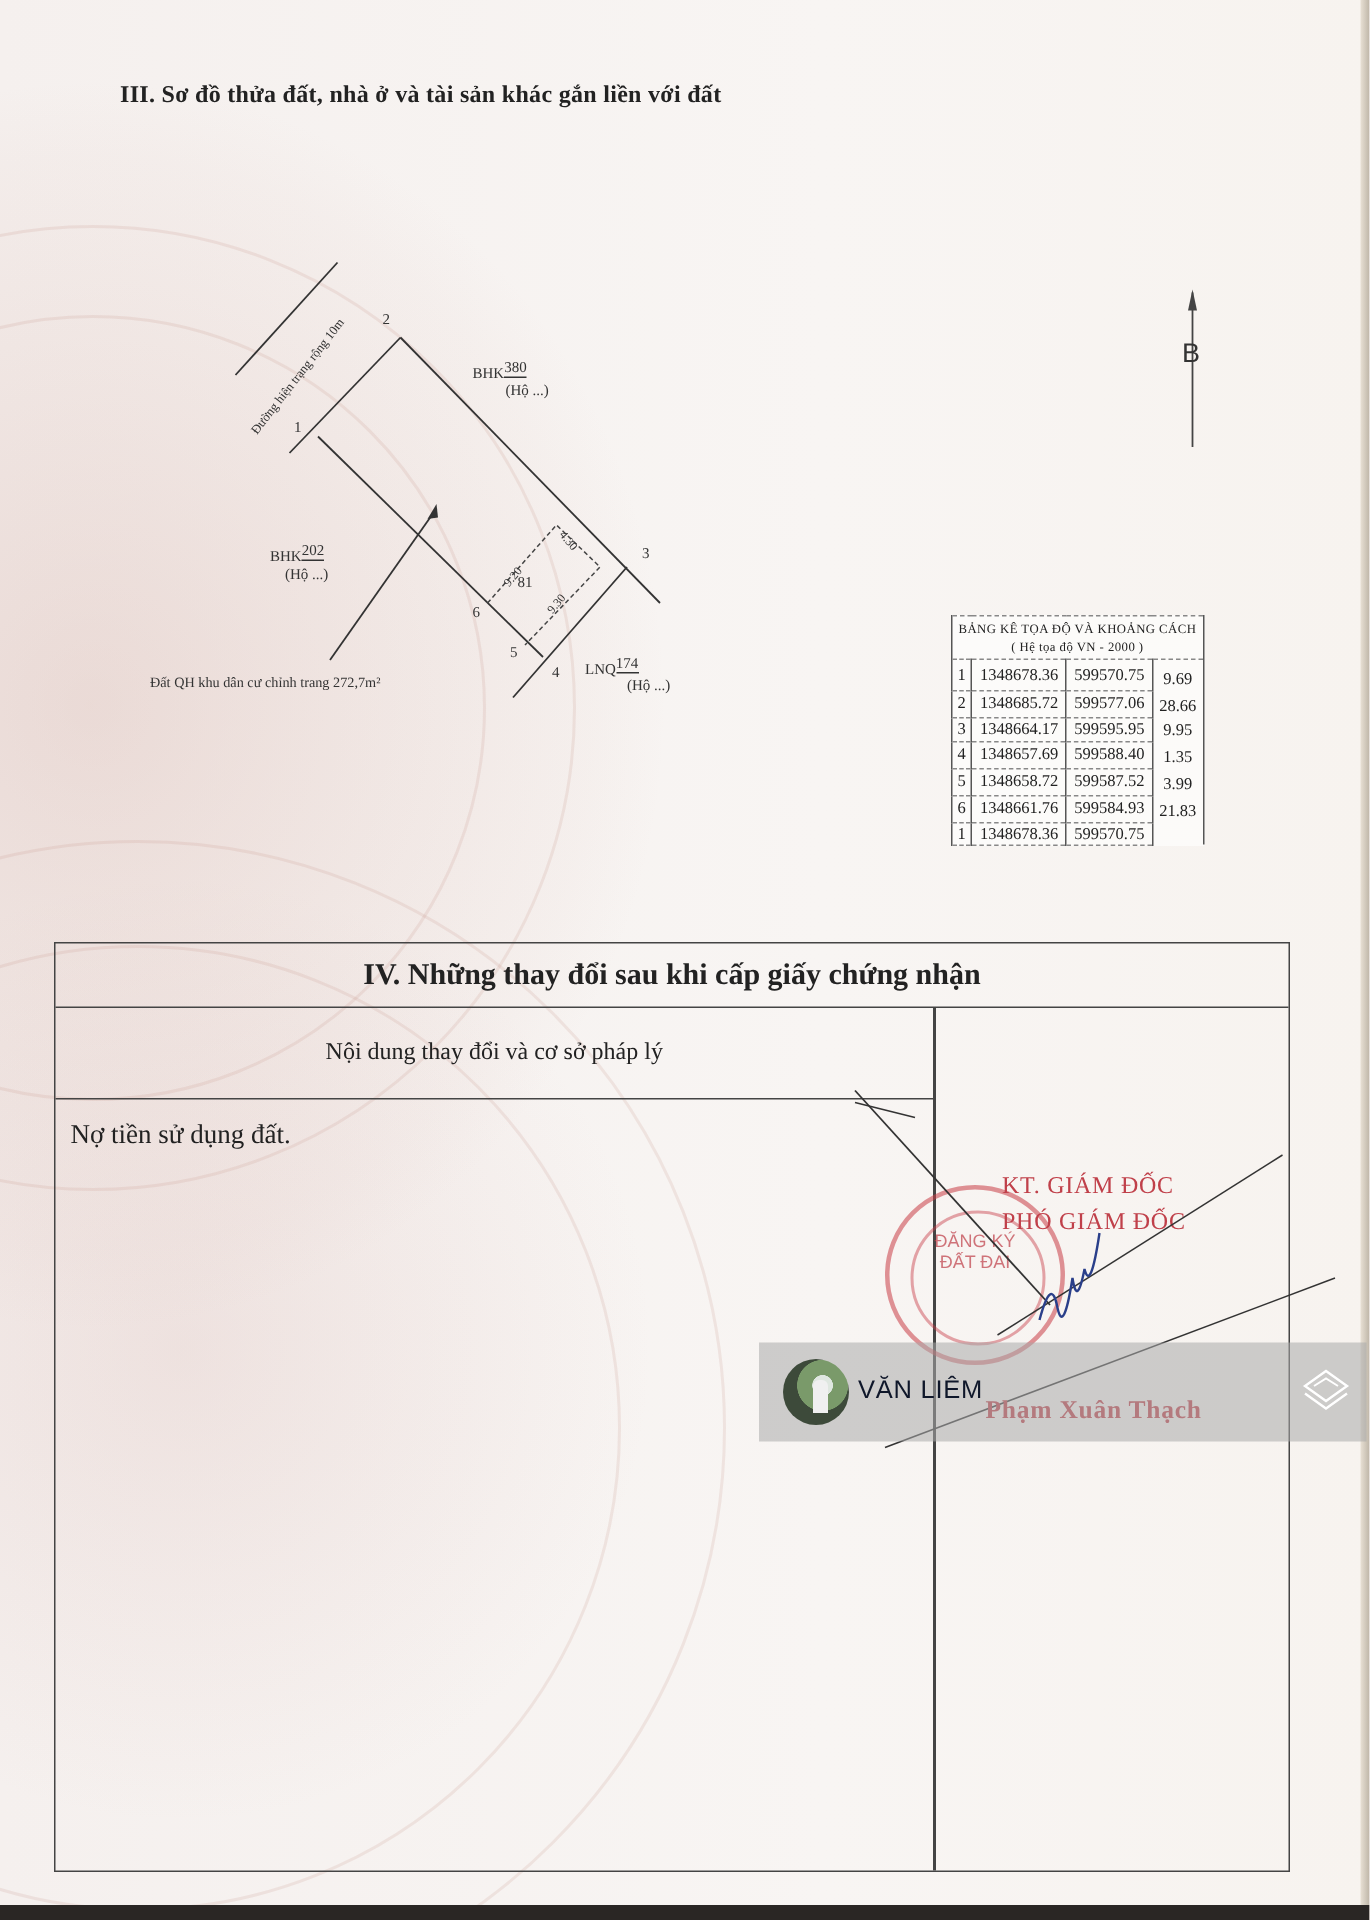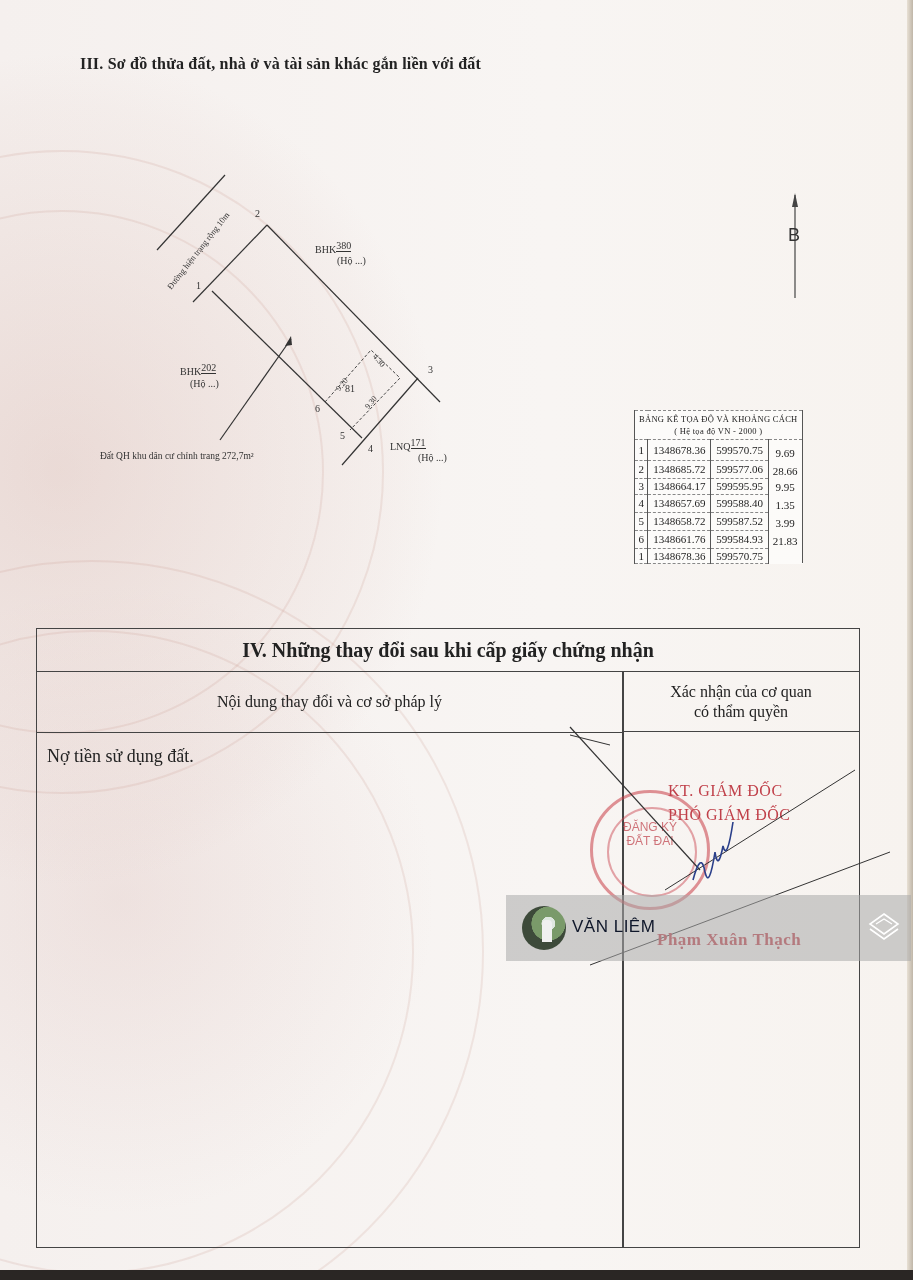--- a/index.html
+++ b/index.html
@@ -97,21 +97,21 @@
   <span>BHK</span><span style="display:inline-block;border-bottom:1px solid #333;vertical-align:4px;">380</span>
 </div>
 <div class="lbl" style="left:337px;top:255px;">(Hộ ...)</div>
 
 <div class="lbl" style="left:180px;top:362px;">
   <span>BHK</span><span style="display:inline-block;border-bottom:1px solid #333;vertical-align:4px;">202</span>
 </div>
 <div class="lbl" style="left:190px;top:378px;">(Hộ ...)</div>
 
 <div class="lbl" style="left:390px;top:437px;">
-  <span>LNQ</span><span style="display:inline-block;border-bottom:1px solid #333;vertical-align:4px;">171</span>
+  <span>LNQ</span><span style="display:inline-block;border-bottom:1px solid #333;vertical-align:4px;">174</span>
 </div>
 <div class="lbl" style="left:418px;top:452px;">(Hộ ...)</div>
 
 <div class="lbl" style="left:100px;top:451px;font-size:9.5px;">Đất QH khu dân cư chỉnh trang 272,7m²</div>
 
 <div class="north">B</div>
 
 <table class="coords">
   <tbody>
       <tr>
@@ -163,24 +163,20 @@
         <td>1348678.36</td>
         <td>599570.75</td>
         <td class="s"></td>
       </tr>
   </tbody>
 </table>
 
 <div class="sec4">
   <div class="sec4-title">IV. Những thay đổi sau khi cấp giấy chứng nhận</div>
   <div class="sec4-head-left">Nội dung thay đổi và cơ sở pháp lý</div>
-  <div class="sec4-head-right">
-    <div>Xác nhận của cơ quan</div>
-    <div>có thẩm quyền</div>
-  </div>
   <div class="sec4-divider"></div>
   <div class="sec4-content">Nợ tiền sử dụng đất.</div>
 </div>
 
 <div class="seal"></div>
 <div class="seal-text">ĐĂNG KÝ ĐẤT ĐAI</div>
 <div class="stamp-text" style="left:668px;top:782px;">KT. GIÁM ĐỐC</div>
 <div class="stamp-text" style="left:668px;top:806px;">PHÓ GIÁM ĐỐC</div>
 
 <svg style="position:absolute;left:0;top:0;" width="913" height="1280">

